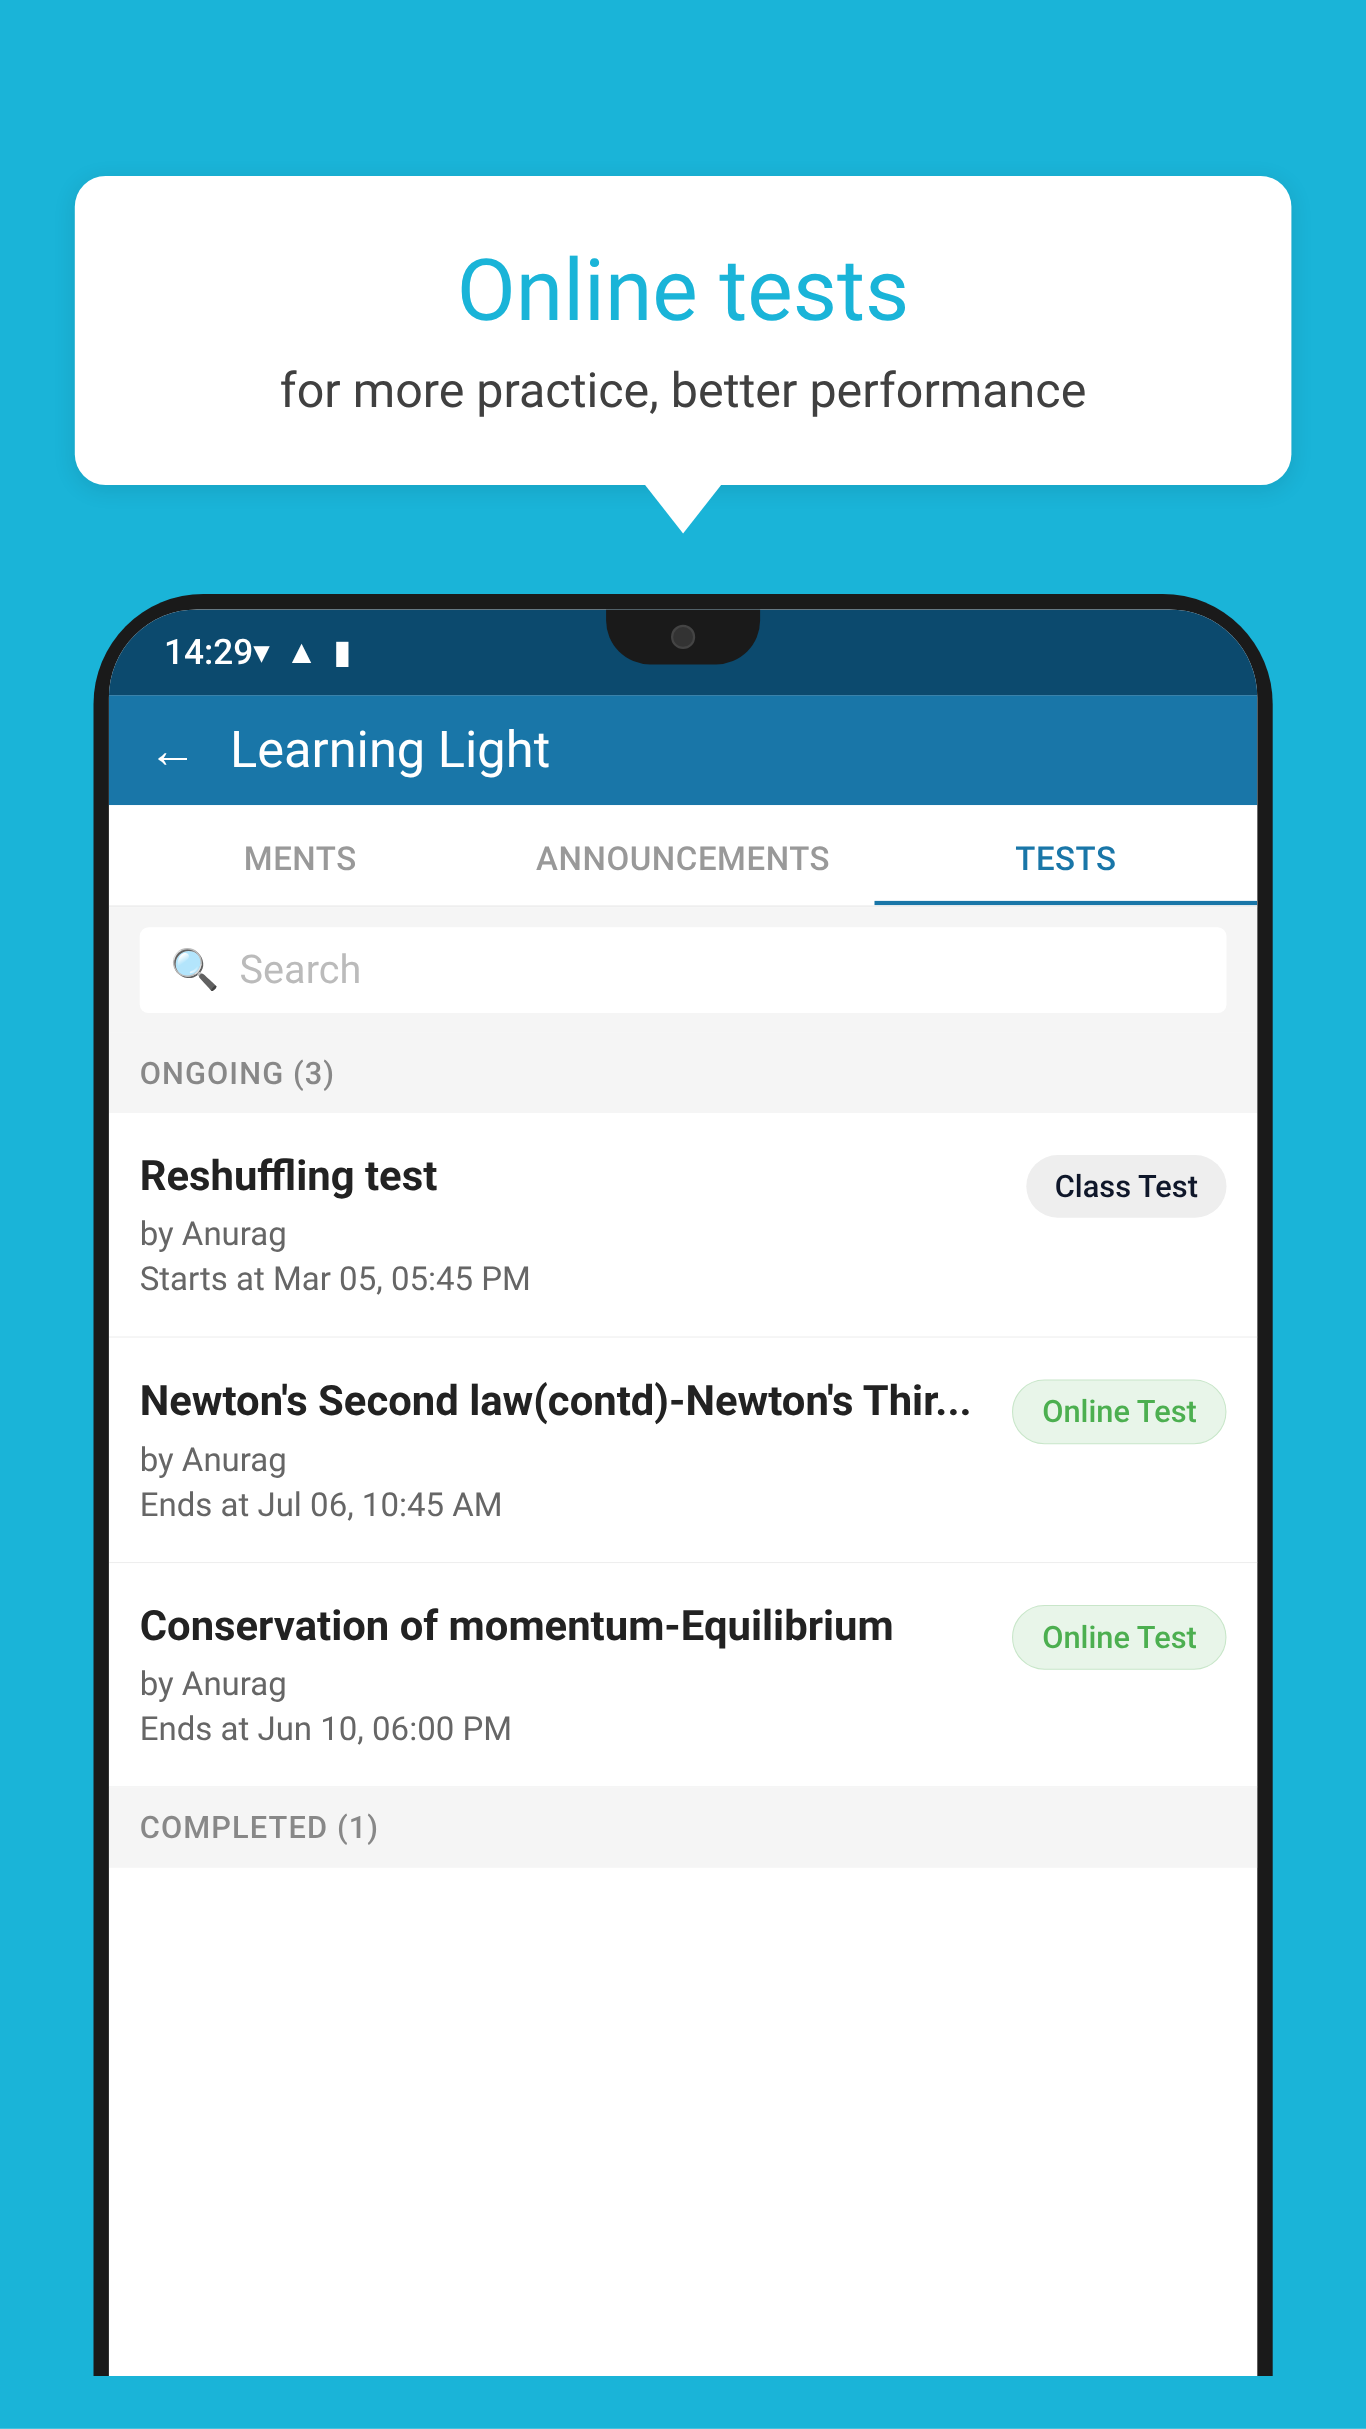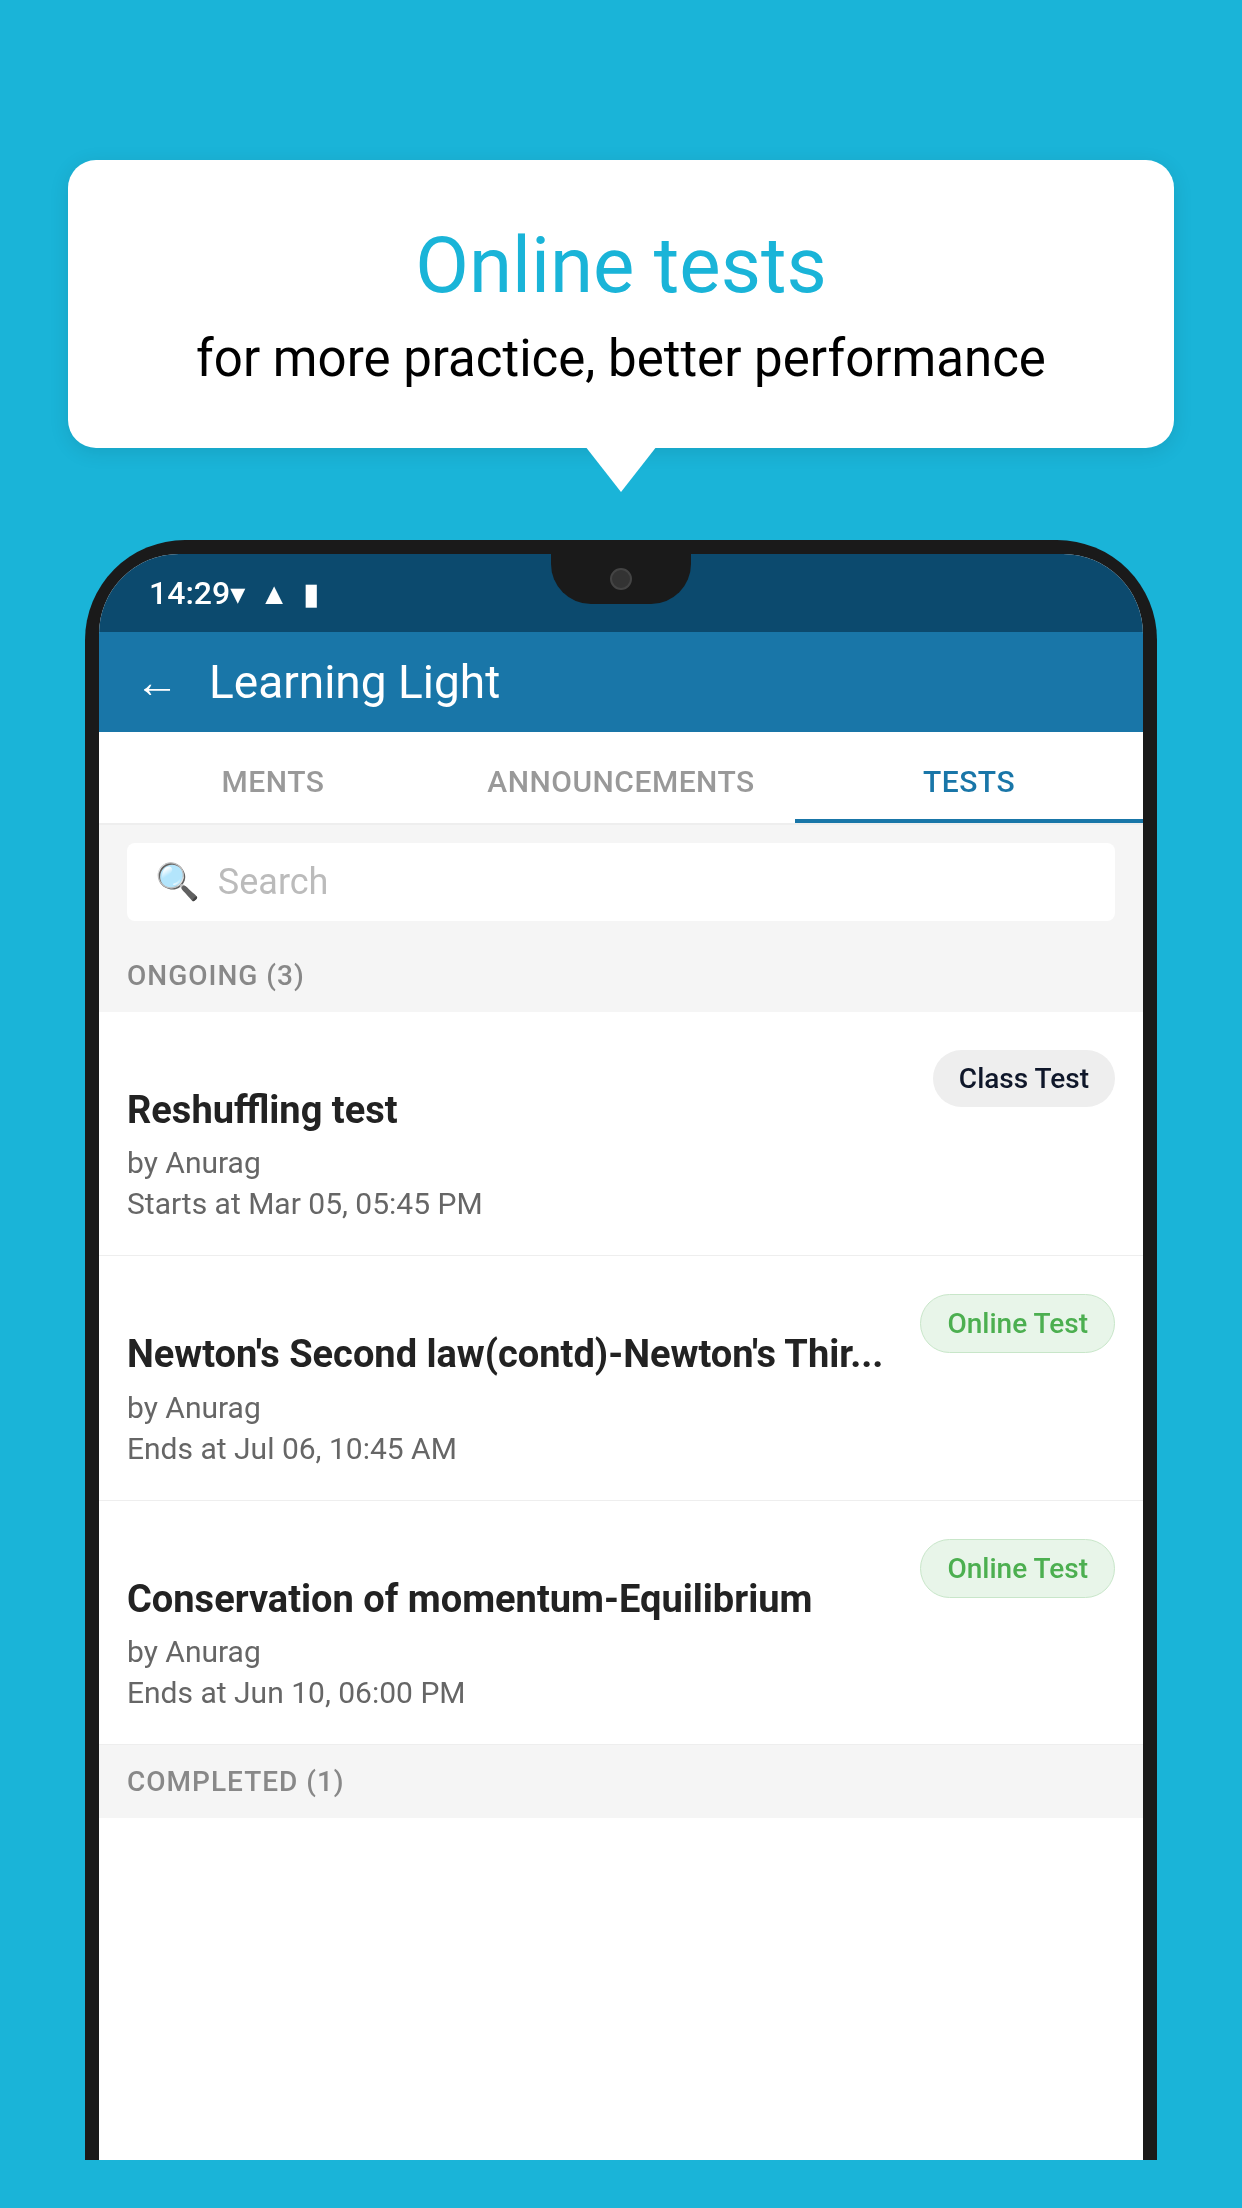--- a/index.html
+++ b/index.html
@@ -45,22 +45,22 @@
     }
 
     .bubble-title {
       font-size: 78px;
       color: #1ab4d8;
       font-weight: 400;
       margin-bottom: 18px;
     }
 
     .bubble-subtitle {
-      font-size: 51px;
-      color: #000000;
+      font-size: 44px;
+      color: #404040;
       font-weight: 400;
     }
 
     
     .phone-container {
       position: absolute;
       top: 540px;
       left: 85px;
       right: 85px;
       bottom: 0;
@@ -226,21 +226,20 @@
       padding: 34px 28px;
       border-bottom: 1px solid #eee;
       display: flex;
       justify-content: space-between;
       align-items: flex-start;
     }
 
     .test-info {
       flex: 1;
       margin-right: 20px;
-      margin-top: 40px;
     }
 
     .test-name {
       font-size: 38px;
       font-weight: 700;
       color: #222;
       margin-bottom: 10px;
       line-height: 1.3;
     }
 

